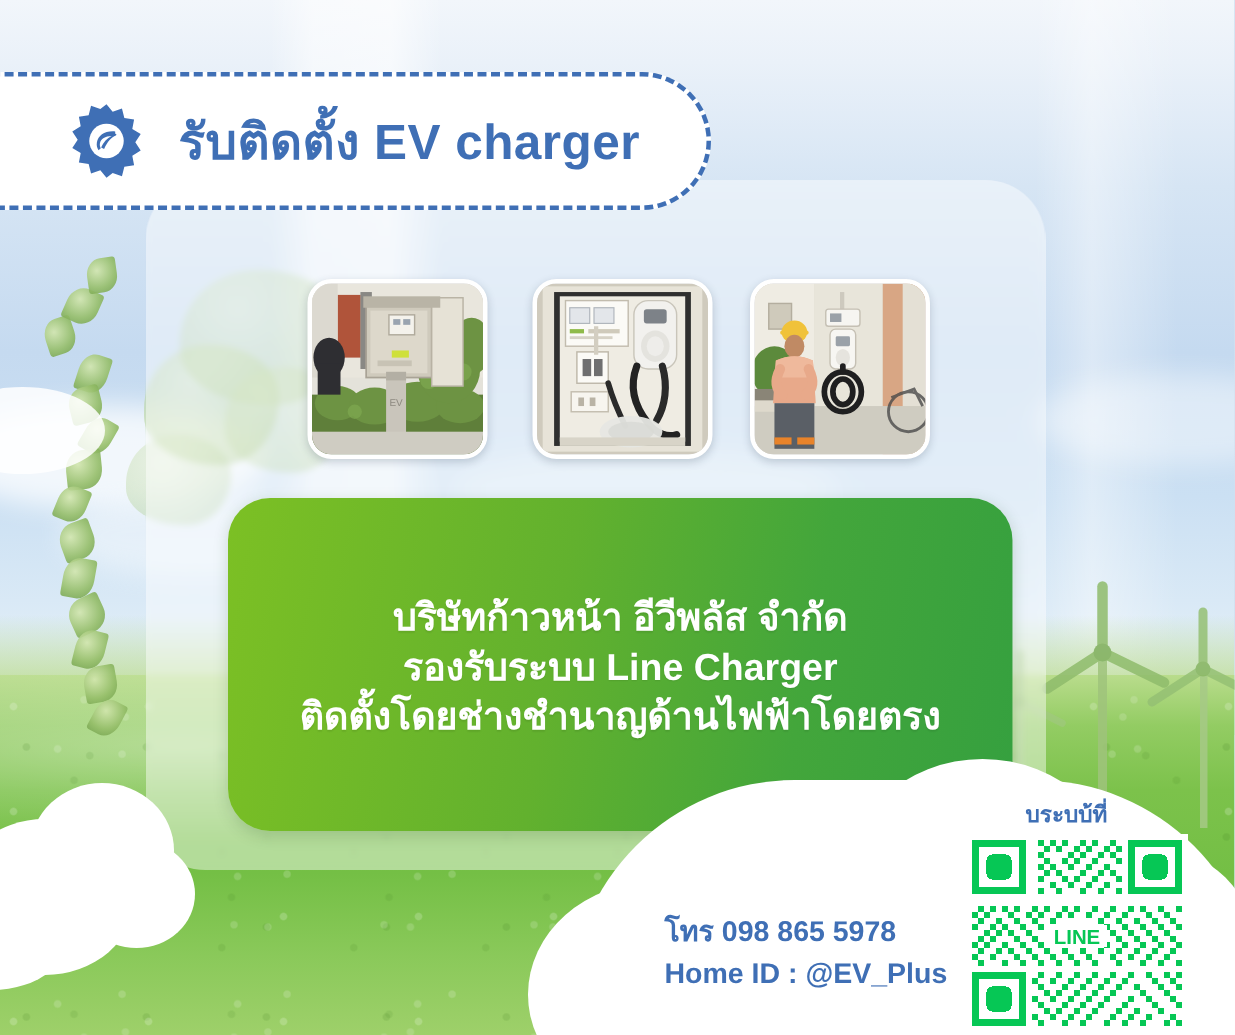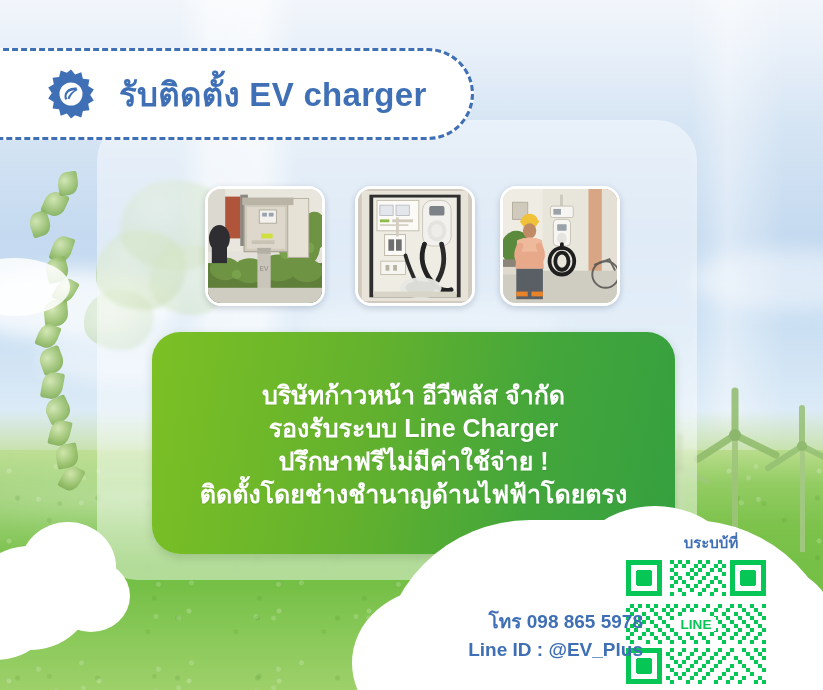--- a/index.html
+++ b/index.html
@@ -120,27 +120,27 @@
   }
   .cloud-white-big{
     position:absolute;left:380px;top:520px;width:460px;height:190px;
     background:#ffffff;border-radius:150px 150px 0 0;
   }
   .cloud-bump{position:absolute;background:#ffffff;border-radius:50%;}
 
   
   .contact{
     position:absolute;left:443px;top:608px;width:200px;
-    text-align:right;color:#3f6fb5;font-weight:bold;font-size:19px;line-height:1.45;
+    text-align:left;color:#3f6fb5;font-weight:bold;font-size:19px;line-height:1.45;
   }
   .scan-label{
     position:absolute;left:635px;top:531px;width:152px;text-align:center;
     color:#3f6fb5;font-weight:bold;font-size:15px;
   }
-  .qr{position:absolute;left:622px;top:556px;width:148px;height:128px;}
+  .qr{position:absolute;left:644px;top:556px;width:148px;height:128px;}
 </style>
 </head>
 <body>
 
 <div class="poster">
 
   <div class="sky"></div>
   <div class="sky-band"></div>
   <div class="sky-band2"></div>
 
@@ -354,21 +354,20 @@
           <circle cx="108" cy="90" r="14"></circle>
           <path d="M96 80 L112 74 L118 86"></path>
         </g>
       </svg>
     </div>
   </div>
 
   <div class="green-box">
     <div class="green-line">บริษัทก้าวหน้า อีวีพลัส จำกัด</div>
     <div class="green-line">รองรับระบบ Line Charger</div>
-    <div class="green-line">ปรึกษาฟรีไม่มีค่าใช้จ่าย !</div>
     <div class="green-line">ติดตั้งโดยช่างชำนาญด้านไฟฟ้าโดยตรง</div>
   </div>
 
   <div>
     <div class="cloud-white-big"></div>
     <div class="cloud-bump" style="left:352px;top:588px;width:170px;height:150px;"></div>
     <div class="cloud-bump" style="left:560px;top:506px;width:190px;height:180px;"></div>
     <div class="cloud-bump" style="left:706px;top:566px;width:130px;height:130px;"></div>
     <div class="cloud-bump" style="left:420px;top:556px;width:160px;height:150px;"></div>
     <div style="position:absolute;left:380px;top:640px;width:460px;height:60px;background:#ffffff;"></div>
@@ -630,16 +629,16 @@
         </g>
       </g>
 
       <rect x="13.5" y="15.2" width="10" height="3.6" fill="#ffffff"></rect>
       <text x="18.5" y="18.3" font-size="3.4" font-weight="bold" fill="#06c755" text-anchor="middle" font-family="sans-serif">LINE</text>
     </svg>
   </div>
 
   <div class="contact">
     <div>โทร 098 865 5978</div>
-    <div>Line ID : @EV_Plus</div>
+    <div>Home ID : @EV_Plus</div>
   </div>
 
 </div>
 
 </body></html>

